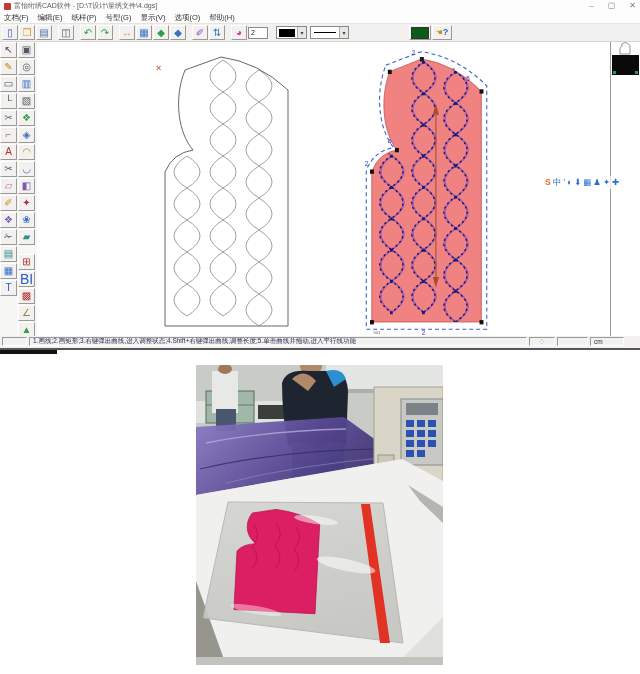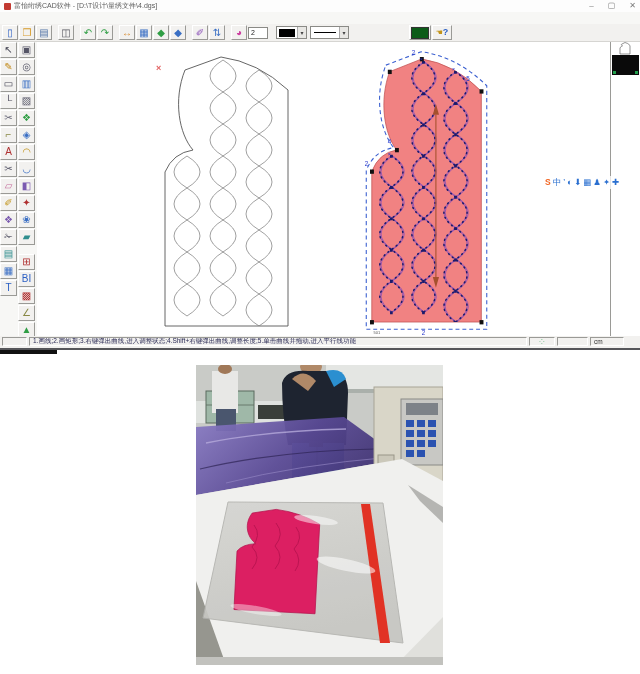--- a/index.html
+++ b/index.html
@@ -25,21 +25,21 @@
   .tinput { width:20px; height:12px; border:1px solid #8a8a86; background:#fff; font-size:7px; padding:0 2px; color:#222; }
   .tdrop { height:13px; border:1px solid #8a8a86; background:#fff; display:flex; align-items:center; margin-left:3px; }
   .tdrop .swatch { width:16px; height:8px; background:#000; margin:0 2px; }
   .tdrop .lineswatch { width:22px; height:0; border-top:1.5px solid #000; margin:0 3px; }
   .tdrop .dd { width:9px; height:11px; background:#e8e7e4; border-left:1px solid #aaa; font-size:6px; color:#444; display:flex; align-items:center; justify-content:center; }
   .greenbtn { width:18px; height:12px; background:#0c5c18; border:1px solid #333; margin:0 1px; }
 
   
   #toolbox { position:absolute; left:0; top:42px; width:37px; height:295px; }
   .xbtn { position:absolute; width:17px; height:16px; background:#f2f1ef; border:1px solid; border-color:#ffffff #9a9a96 #9a9a96 #ffffff; display:flex; align-items:center; justify-content:center; font-size:10px; line-height:1; }
-  .xbtn.small-t { font-size:10px; }
+  .xbtn.small-t { font-size:14px; }
 
   
   #canvas { position:absolute; left:37px; top:42px; width:573px; height:294px; background:#ffffff; }
   #delete-mark { position:absolute; left:119px; top:21px; color:#e26060; font-size:9px; font-weight:bold; }
   #right-divider { position:absolute; left:610px; top:42px; width:1px; height:294px; background:#9a9a96; }
   #right-panel { position:absolute; left:611px; top:42px; width:29px; height:294px; background:#ffffff; }
   #slot-bar { position:absolute; left:1px; top:13px; width:27px; height:20px; background:#0a0a0a; }
   .slot-dot { position:absolute; bottom:1px; width:3px; height:3px; background:#1f9e4a; }
 
   
@@ -65,20 +65,29 @@
     <div id="titlebar">
       <div id="app-icon"></div>
       <div id="title-text">富怡绗绣CAD软件 - [D:\T设计\量绣文件\4.dgs]</div>
       <div id="win-controls">
         <span>–</span>
         <span>▢</span>
         <span>✕</span>
       </div>
     </div>
 
+    <div id="menubar">
+      <span>文档(F)</span>
+      <span>编辑(E)</span>
+      <span>纸样(P)</span>
+      <span>号型(G)</span>
+      <span>显示(V)</span>
+      <span>选项(O)</span>
+      <span>帮助(H)</span>
+    </div>
 
     <div id="toolbar">
       <div class="tbtn">
           <span style="color: rgb(42, 95, 196);">▯</span>
         </div>
       <div class="tbtn">
           <span style="color: rgb(215, 155, 42);">❒</span>
         </div>
       <div class="tbtn">
           <span style="color: rgb(85, 119, 170);">▤</span>

